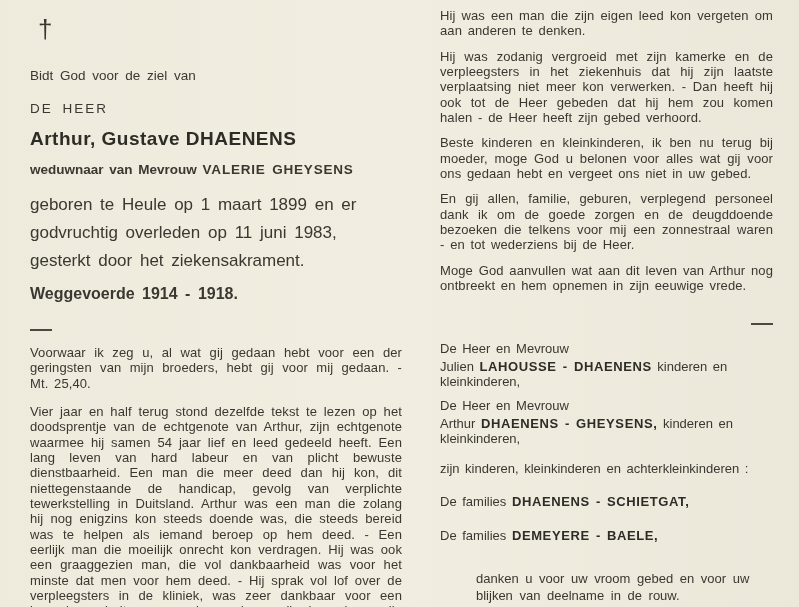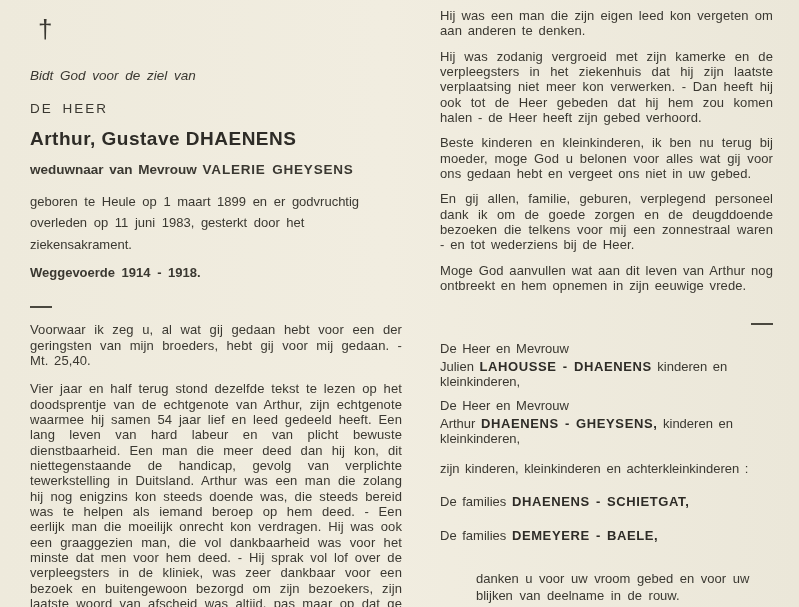--- a/index.html
+++ b/index.html
@@ -25,27 +25,27 @@
     padding:8px 26px 4px 8px;
     display:flex;
     flex-direction:column;
     align-items:flex-end;
   }
   p { margin:0; }
   .body-text { font-size:13px; line-height:1.18; word-spacing:2px; letter-spacing:0.1px; }
   .justify { text-align:justify; }
 
   .cross { font-size:26px; margin-left:8px; line-height:1; }
-  .pray { margin-top:26px; font-size:13.5px; word-spacing:3px;font-style:italic; }
+  .pray { margin-top:26px; font-size:13.5px; word-spacing:3px; }
   .honorific { margin-top:18px; font-size:13.5px; letter-spacing:2px; word-spacing:4px; }
   .name { margin-top:12px; font-size:19px; font-weight:bold; letter-spacing:0.5px; color:#2e2c27; }
   .widower { margin-top:12px; font-size:13.5px; font-weight:bold; word-spacing:2px; }
   .widower .caps { letter-spacing:0.8px; }
-  .life-dates { margin-top:14px; font-size:13px; line-height:1.65; word-spacing:3px; }
-  .deported { margin-top:10px; font-size:13px; font-weight:bold; word-spacing:3px; }
+  .life-dates { margin-top:14px; font-size:17px; line-height:1.65; word-spacing:3px; }
+  .deported { margin-top:10px; font-size:16px; font-weight:bold; word-spacing:3px; }
 
   .divider-dash {
     width:22px; height:0;
     border-top:2px solid #4a483f;
     margin:26px 0 14px 0;
   }
   .scripture { margin-top:4px; }
   .eulogy { margin-top:13px; }
 
   .rp { margin-bottom:10px; }

